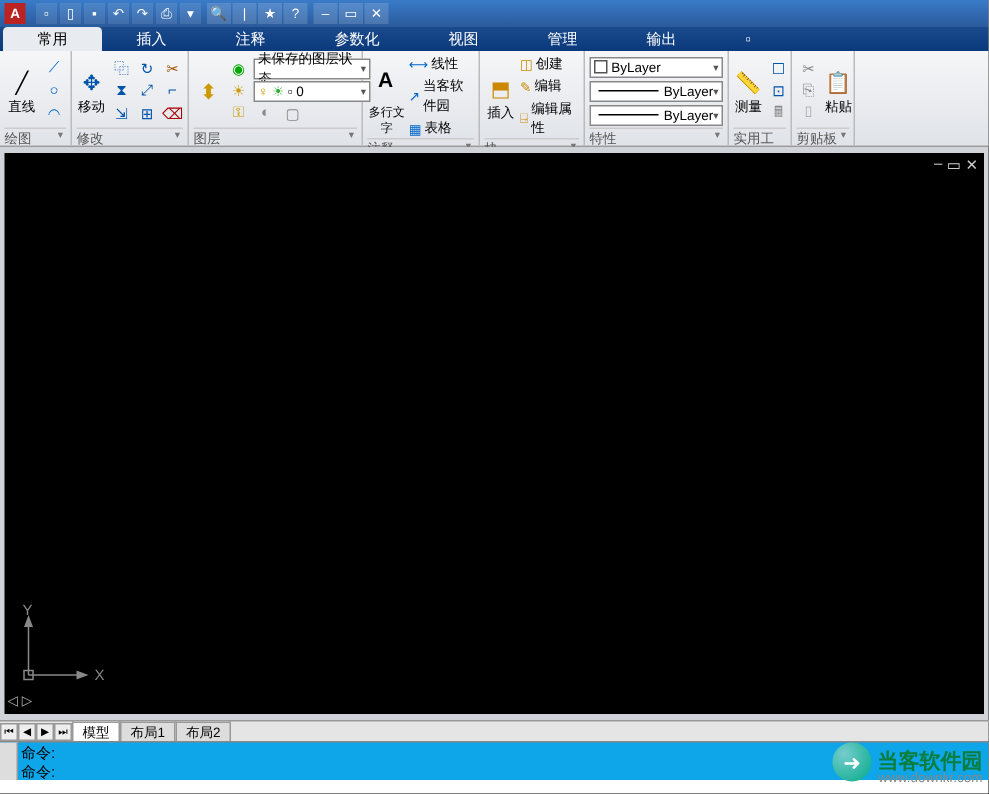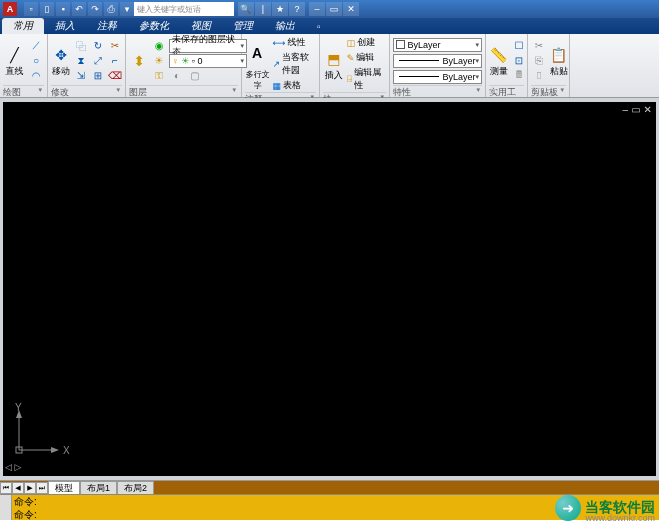--- a/index.html
+++ b/index.html
@@ -10,21 +10,21 @@
 .title-bar .app-icon { width: 14px; height: 14px; background: #b22; margin: 0 3px; display: flex; align-items: center; justify-content: center; font-size: 9px; font-weight: bold; }
 .title-bar .qat { display: flex; gap: 2px; margin-left: 4px; }
 .title-bar .qat-btn { width: 14px; height: 14px; background: rgba(255,255,255,0.1); display: flex; align-items: center; justify-content: center; }
 .title-bar .title-text { flex: 1; text-align: center; }
 .title-bar .search-box { width: 100px; height: 14px; background: #fff; color: #888; font-size: 8px; padding: 0 3px; display: flex; align-items: center; }
 .title-bar .win-btns { display: flex; gap: 1px; margin-left: 4px; }
 .title-bar .win-btn { width: 16px; height: 14px; background: rgba(255,255,255,0.15); display: flex; align-items: center; justify-content: center; font-size: 9px; }
 
 
 .menu-row { height: 16px; background: linear-gradient(#1a4a8c, #0a3a7c); display: flex; align-items: center; font-size: 10px; color: #fff; padding-left: 2px; }
-.menu-tab { padding: 0 11px; height: 100%; display: flex; align-items: center; cursor: pointer; font-style: italic; }
+.menu-tab { padding: 0 23px; height: 100%; display: flex; align-items: center; cursor: pointer; }
 .menu-tab.active { background: #e8ebef; color: #000; border-radius: 3px 3px 0 0; }
 
 
 .ribbon { height: 64px; background: linear-gradient(#f5f6f8, #e0e3e8); display: flex; border-bottom: 1px solid #999; font-size: 9px; }
 .panel { border-right: 1px solid #bbb; display: flex; flex-direction: column; padding: 2px 3px 0; }
 .panel-body { flex: 1; display: flex; align-items: center; gap: 2px; }
 .panel-title { height: 12px; text-align: left; color: #555; font-size: 9px; border-top: 1px solid #ccc; position: relative; }
 .panel-title::after { content: "▾"; position: absolute; right: 2px; font-size: 7px; color: #777; }
 
 .big-btn { display: flex; flex-direction: column; align-items: center; justify-content: center; width: 30px; height: 46px; gap: 1px; cursor: pointer; }
@@ -41,28 +41,28 @@
 .row { display: flex; align-items: center; gap: 2px; }
 
 
 .draw-wrap { background: #000; position: relative; height: 382px; border: 3px solid #d0d3d8; border-top-width: 4px; border-bottom-width: 4px; }
 .draw-controls { position: absolute; top: 2px; right: 4px; display: flex; gap: 3px; color: #ccc; font-size: 10px; }
 .ucs { position: absolute; bottom: 18px; left: 8px; color: #888; font-size: 10px; }
 .ucs svg { display: block; }
 .view-cube-pos { position: absolute; bottom: 4px; left: 2px; color: #aaa; font-size: 9px; }
 
 
-.layout-tabs { height: 14px; background: #a16207; display: flex; align-items: center; font-size: 9px; border-top: 1px solid #999; }
+.layout-tabs { height: 14px; background: #e5e5e5; display: flex; align-items: center; font-size: 9px; border-top: 1px solid #999; }
 .ltab-btns { display: flex; }
 .ltab-btn { width: 12px; height: 12px; border: 1px solid #999; background: #eee; display: flex; align-items: center; justify-content: center; font-size: 7px; }
 .ltab { padding: 0 6px; background: #fff; border: 1px solid #999; border-bottom: none; height: 13px; display: flex; align-items: center; }
 .ltab.inactive { background: #ddd; }
 
 
-.cmd-area { height: 26px; background: #eab308; border-top: 1px solid #888; font-size: 10px; display: flex; }
+.cmd-area { height: 26px; background: #0ea5e9; border-top: 1px solid #888; font-size: 10px; display: flex; }
 .cmd-left { width: 12px; background: #ddd; border-right: 1px solid #999; }
 .cmd-lines { flex: 1; }
 .cmd-line { height: 13px; padding: 0 2px; display: flex; align-items: center; }
 
 
 .watermark { position: absolute; bottom: 8px; right: 4px; display: flex; align-items: center; gap: 4px; font-size: 11px; pointer-events: none; }
 .watermark .wm-logo { width: 26px; height: 26px; border-radius: 50%; background: radial-gradient(circle at 30% 30%, #7cc, #0a8); display: flex; align-items: center; justify-content: center; color: #fff; font-size: 14px; }
 .watermark .wm-text { color: #0a7e3a; font-weight: bold; font-size: 14px; }
 .watermark .wm-url { position: absolute; bottom: -2px; right: 0; font-size: 9px; color: #888; }
 
@@ -75,23 +75,20 @@
   <div class="app-icon">A</div>
   <div class="qat">
     <div class="qat-btn">▫</div>
     <div class="qat-btn">▯</div>
     <div class="qat-btn">▪</div>
     <div class="qat-btn">↶</div>
     <div class="qat-btn">↷</div>
     <div class="qat-btn">⎙</div>
     <div class="qat-btn">▾</div>
   </div>
-  <div class="search-box">
-    <span>键入关键字或短语</span>
-  </div>
   <div class="win-btns">
     <div class="win-btn">🔍</div>
     <div class="win-btn">|</div>
     <div class="win-btn">★</div>
     <div class="win-btn">?</div>
   </div>
   <div class="win-btns">
     <div class="win-btn">–</div>
     <div class="win-btn">▭</div>
     <div class="win-btn">✕</div>

